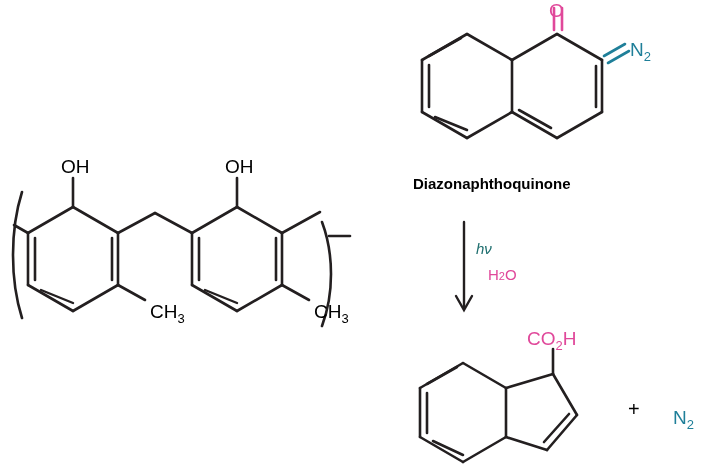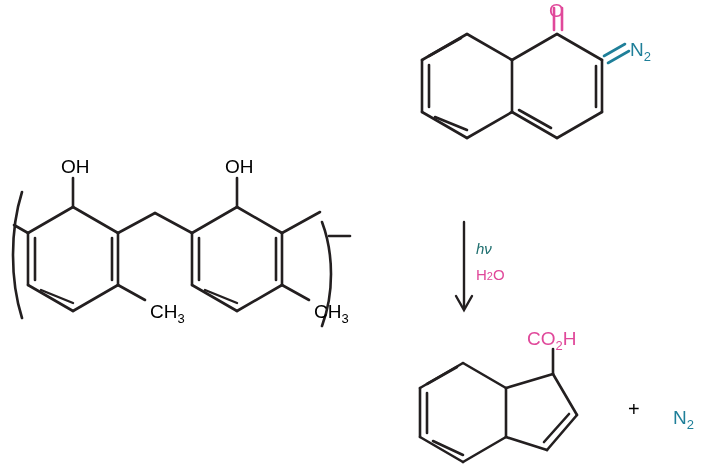--- a/index.html
+++ b/index.html
@@ -31,20 +31,21 @@
     position: absolute;
     font-size: 15px;
     white-space: nowrap;
   }
   .cond-hv {
     color: #1f6f6f;
     font-style: italic;
   }
   .cond-water {
     color: #e0489a;
+    margin-left: 12px;
   }
   .plus {
     position: absolute;
     font-size: 20px;
     color: #000000;
   }
   svg { position: absolute; left: 0; top: 0; overflow: visible; }
   text { font-family: "Liberation Sans", sans-serif; }
   .atom-black { fill: #000000; font-size: 19px; }
   .atom-pink  { fill: #e0489a; font-size: 19px; }
@@ -140,20 +141,21 @@
 
     <g fill="none" stroke="#1f7f99" stroke-width="2.6" stroke-linecap="round">
       <path d="M 604 56 L 625 44"></path>
       <path d="M 608 63 L 629 51"></path>
     </g>
 
     <text class="atom-pink" x="549" y="17">O</text>
     <text class="atom-teal" x="630" y="56">N<tspan class="sub" dy="5">2</tspan></text>
   </svg>
 
+  <div class="label" style="left:413px; top:175px;">Diazonaphthoquinone</div>
 
   <svg width="706" height="465">
     <g stroke="#231f20" stroke-width="2.4" fill="none" stroke-linecap="round">
       <path d="M 464 222 L 464 308"></path>
       <path d="M 456 296 L 464 310 L 472 296" fill="none"></path>
     </g>
   </svg>
 
   <div class="cond cond-hv" style="left:476px; top:240px;">hν</div>
   <div class="cond cond-water" style="left:476px; top:266px;">

